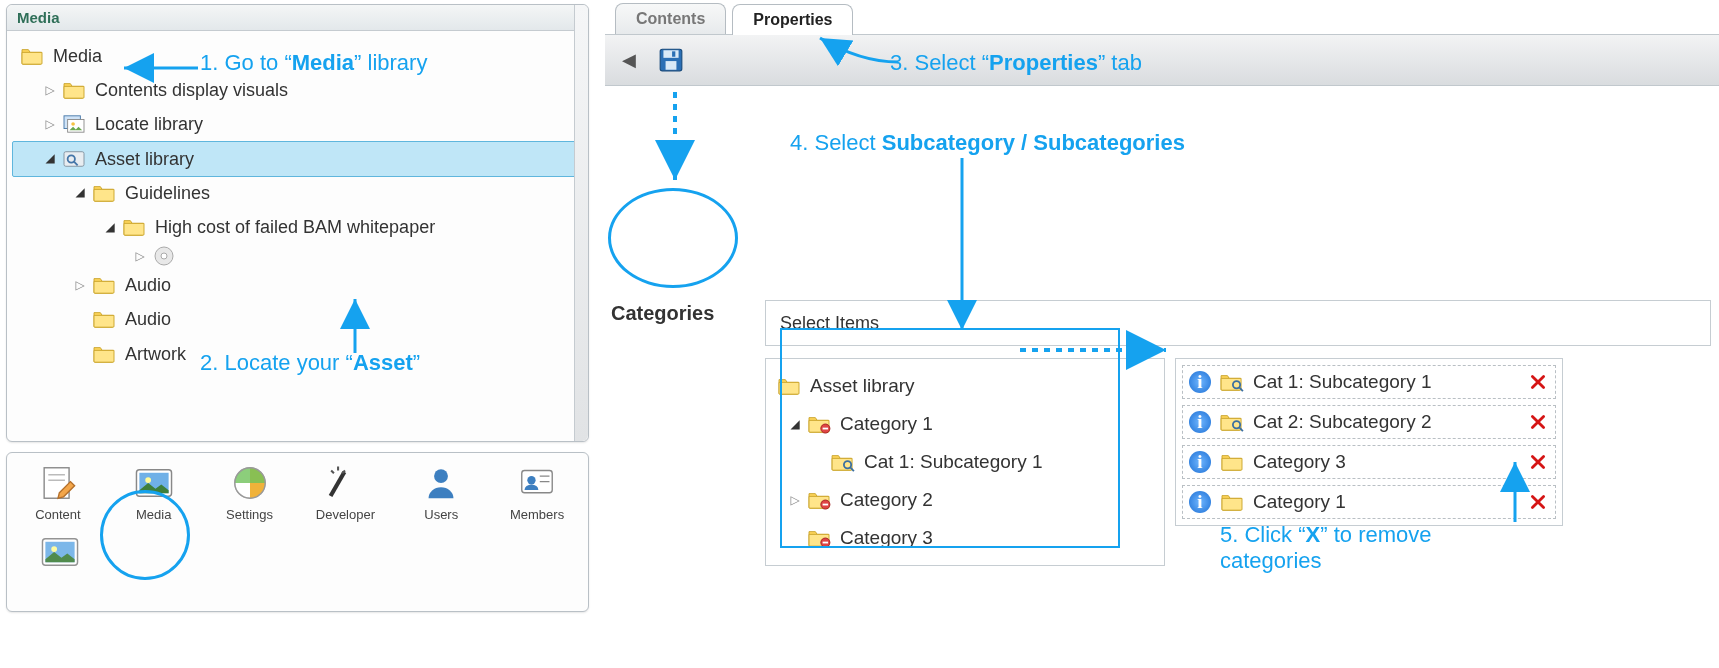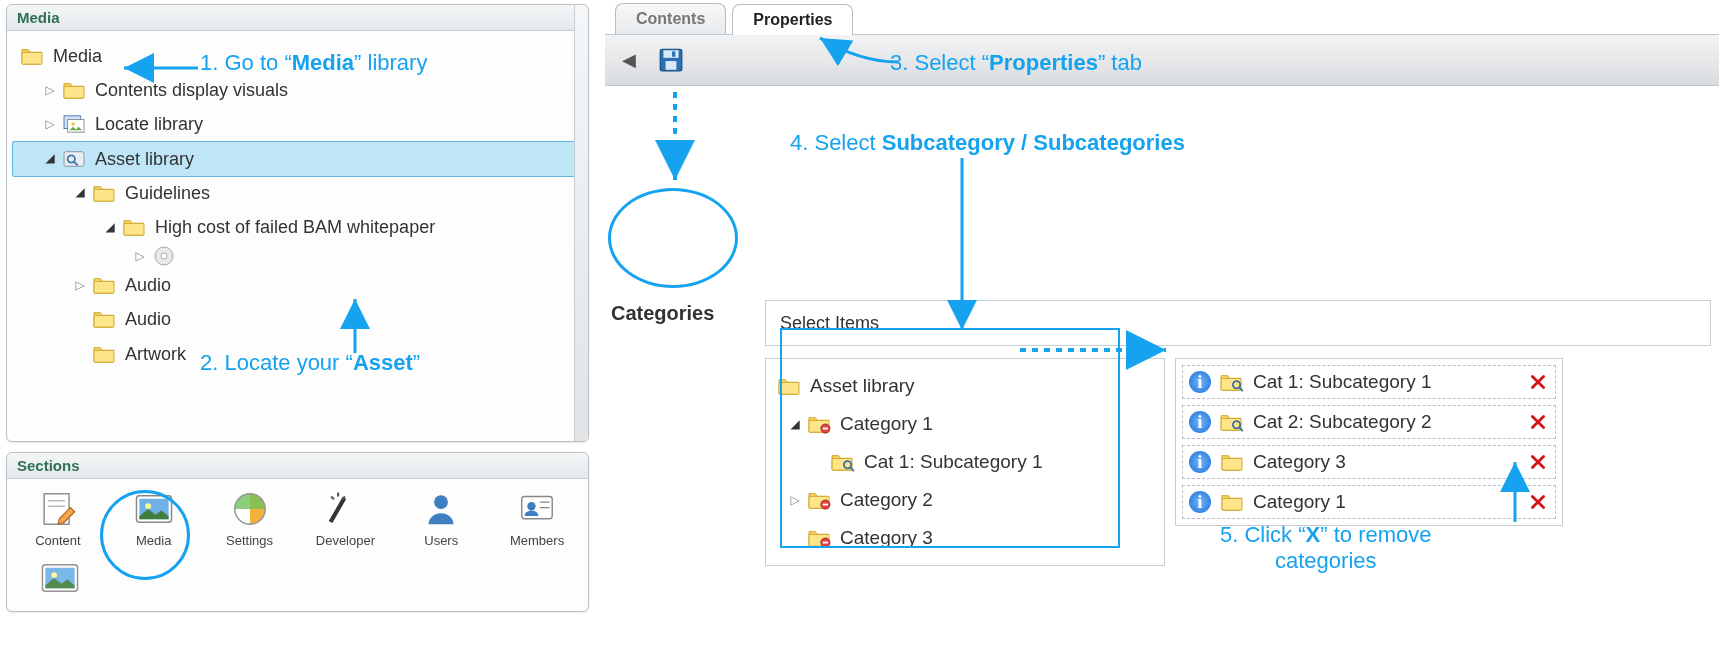--- a/index.html
+++ b/index.html
@@ -431,21 +431,20 @@
             <svg viewBox="0 0 24 22">
               <use href="#folder"></use>
             </svg>
           </span>
         <span>Artwork</span>
       </div>
     </div>
   </div>
 
   <div class="panel" style="height:160px; overflow:hidden;">
-    <div class="panel-header">Sections</div>
     <div class="sections-body">
       <div class="sec-item">
         <span class="sec-icon">
             <svg viewBox="0 0 26 26" width="36" height="36">
               <use href="#page-edit"></use>
             </svg>
           </span>
         <span>Content</span>
       </div>
       <div class="sec-item">
@@ -661,19 +660,19 @@
   <line x1="10" y1="0" x2="10" y2="88" stroke="#15a2ef" stroke-width="4" stroke-dasharray="6 6" marker-end="url(#arrhead)"></line>
 </svg>
 
 <div class="circ" style="left:608px; top:188px; width:130px; height:100px; border-radius:50%/50%"></div>
 
 <div class="highlight-box" style="left:780px; top:328px; width:340px; height:220px"></div>
 <svg class="arrow" style="left:1020px; top:340px" width="150" height="20">
   <line x1="0" y1="10" x2="146" y2="10" stroke="#15a2ef" stroke-width="4" stroke-dasharray="6 6" marker-end="url(#arrhead)"></line>
 </svg>
 
-<div class="ann" style="left:1220px; top:522px; text-align:center">
+<div class="ann" style="left:1220px; top:522px; text-align:left">
   <span>5. Click “</span><b>X</b><span>” to remove</span><br>
   <span>categories</span>
 </div>
 <svg class="arrow" style="left:1505px; top:458px" width="20" height="66">
   <line x1="10" y1="64" x2="10" y2="4" stroke="#15a2ef" stroke-width="3" marker-end="url(#arrhead)"></line>
 </svg>
 
 </body></html>

